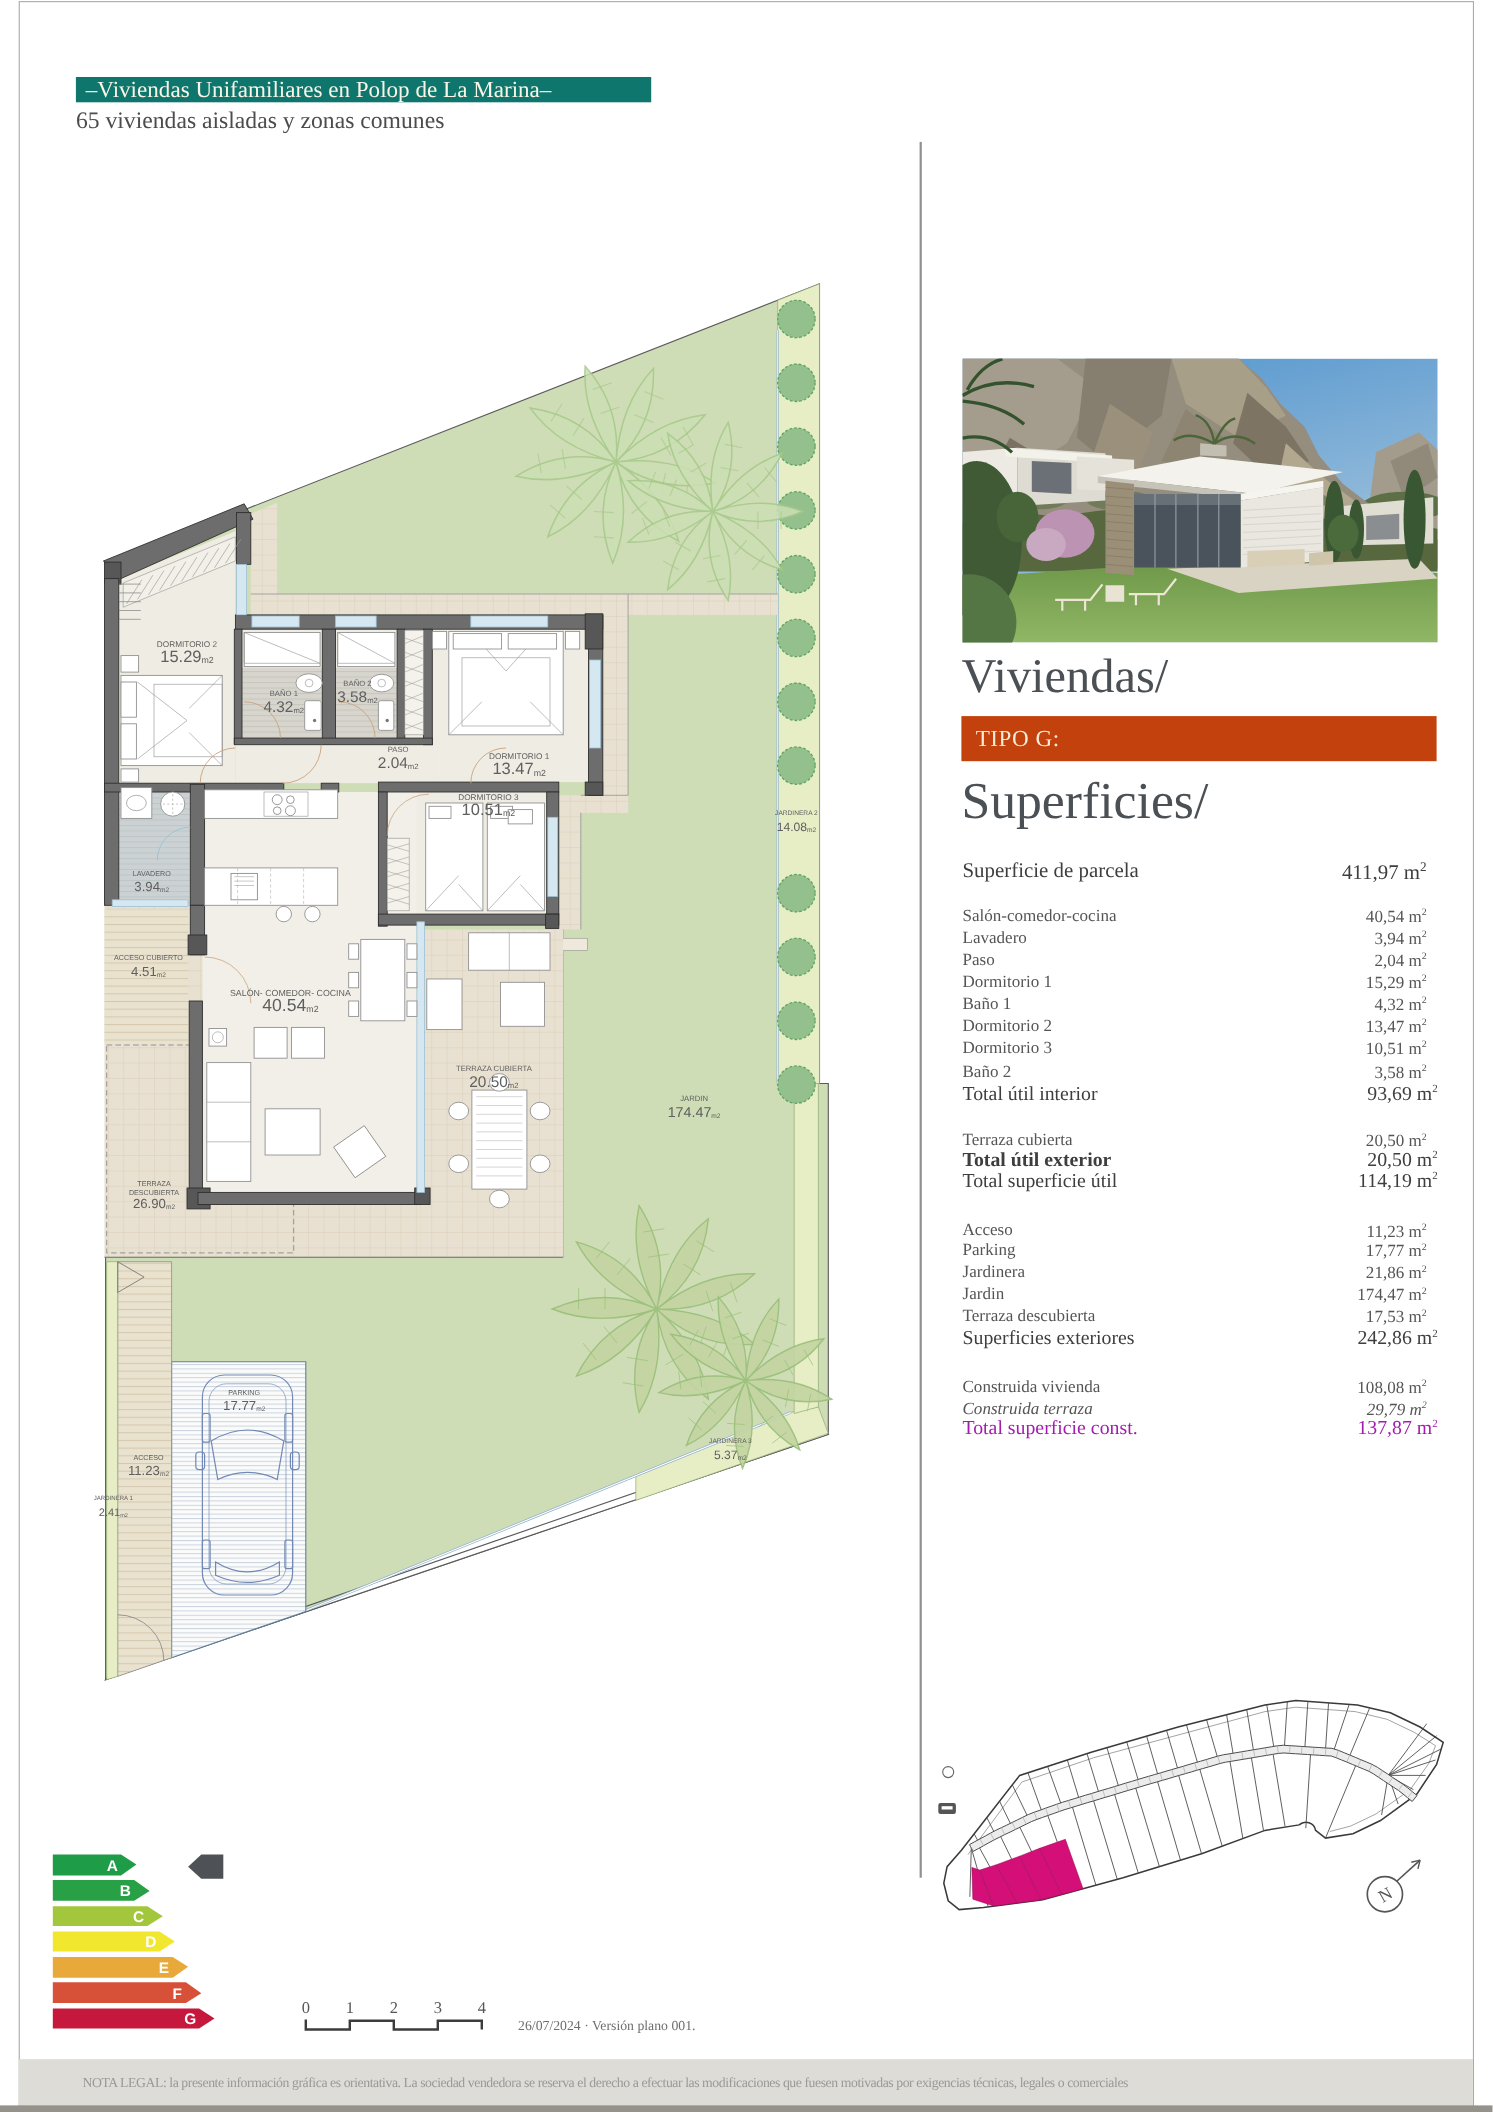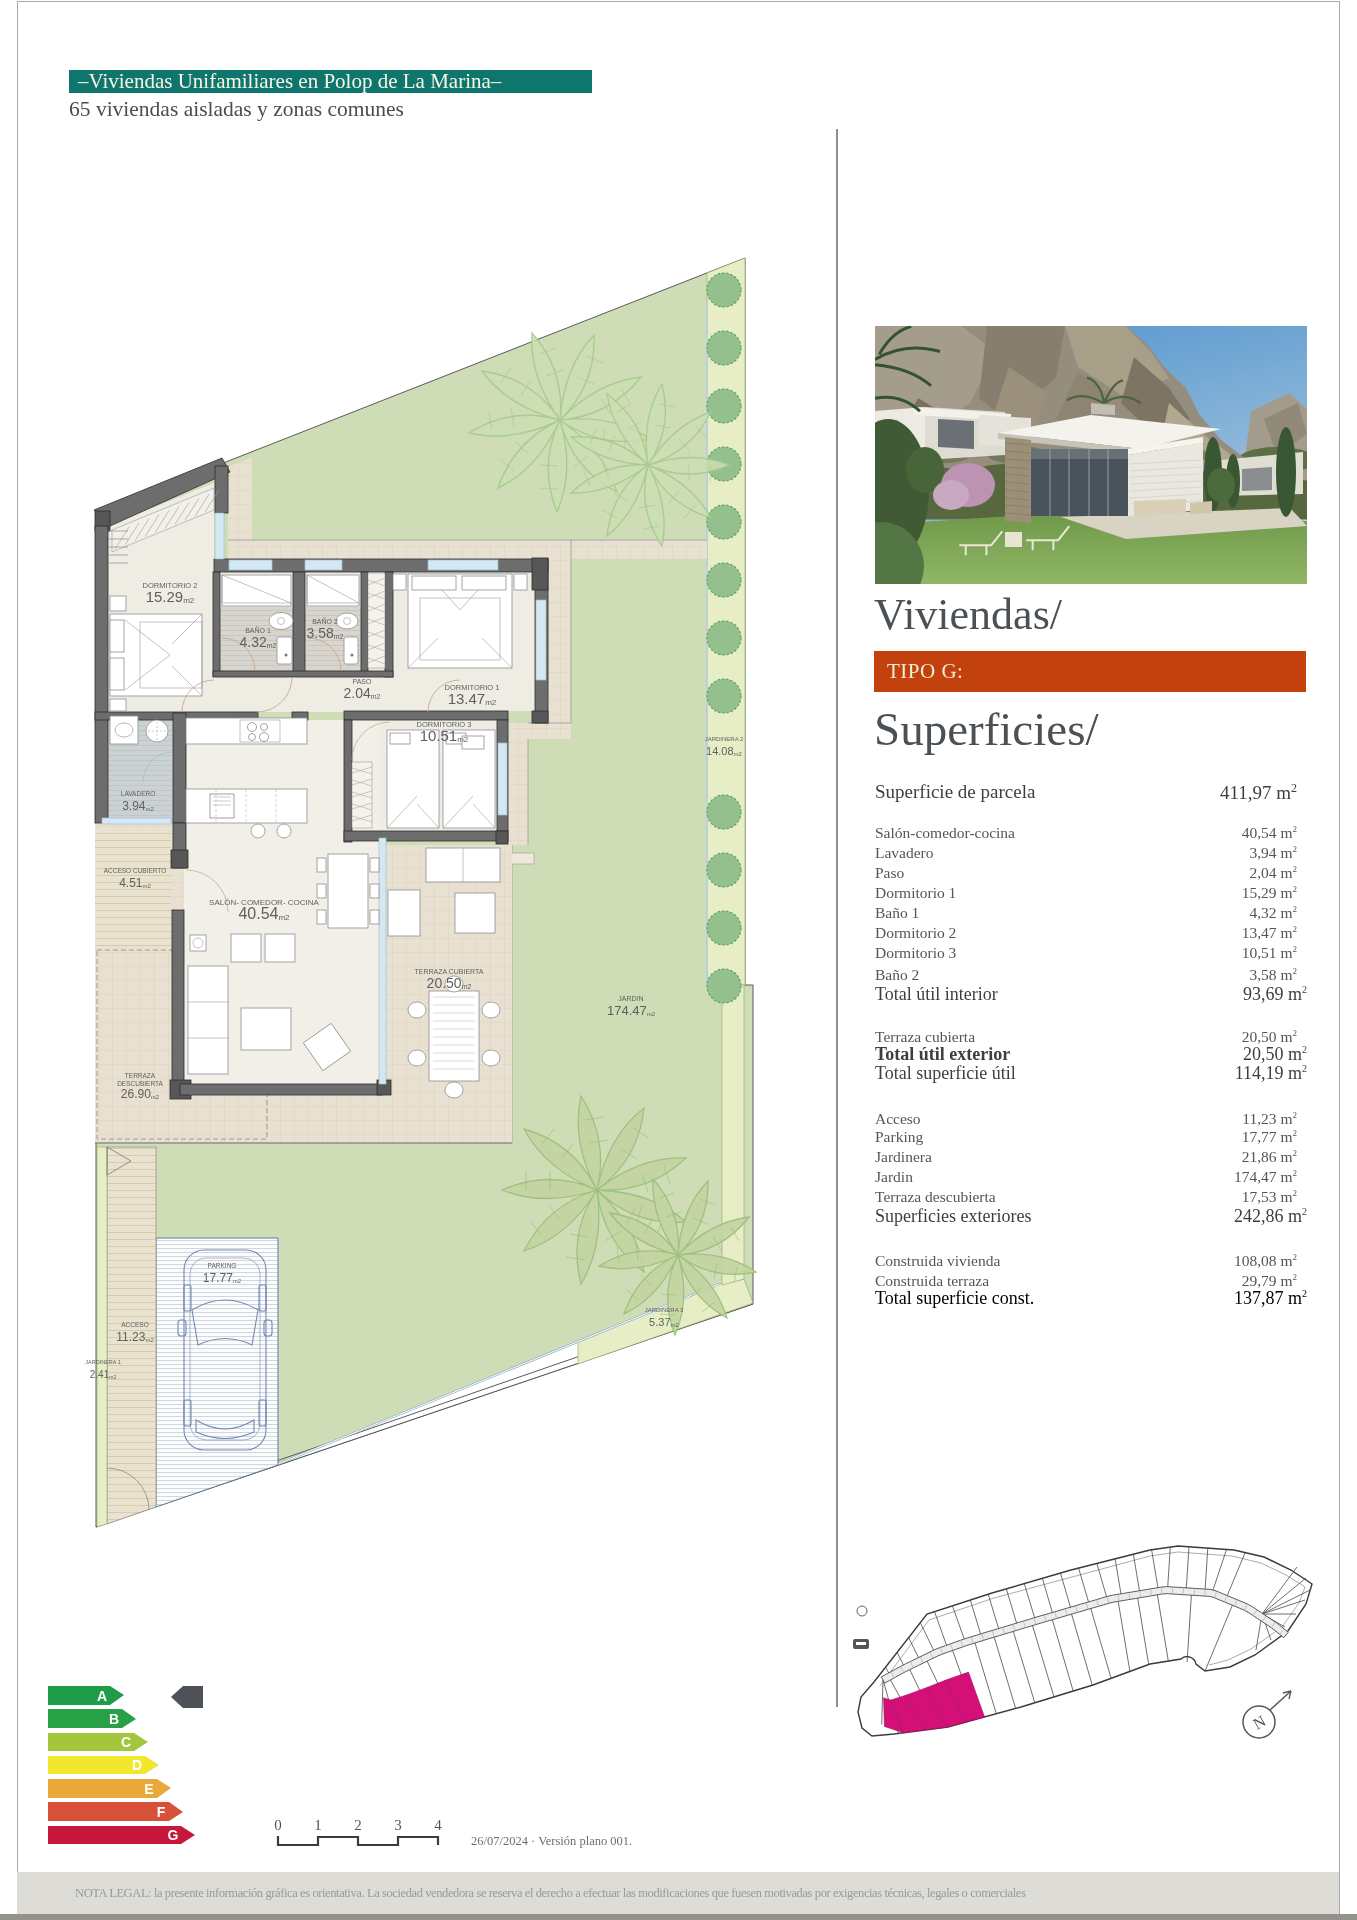--- a/index.html
+++ b/index.html
@@ -699,25 +699,25 @@
     <span style="float:right;">17,53 m<sup style="font-size:9px;">2</sup></span>
   </div>
 <div class="abs" style="left:875px;top:1206px;width:432px;color:#3e3e3e;font-size:18px;">
     <span style="float:left;">Superficies exteriores</span>
     <span style="float:right;">242,86 m<sup style="font-size:10px;">2</sup></span>
   </div>
 <div class="abs" style="left:875px;top:1252px;width:422px;color:#555555;font-size:15.5px;">
     <span style="float:left;">Construida vivienda</span>
     <span style="float:right;">108,08 m<sup style="font-size:9px;">2</sup></span>
   </div>
-<div class="abs" style="left:875px;top:1272px;width:422px;color:#555555;font-size:15.5px;">
+<div class="abs" style="left:875px;top:1272px;width:422px;color:#555555;font-size:15.5px;font-style:italic;">
     <span style="float:left;">Construida terraza</span>
     <span style="float:right;">29,79 m<sup style="font-size:9px;">2</sup></span>
   </div>
-<div class="abs" style="left:875px;top:1288px;width:432px;color:#000000;font-size:18px;">
+<div class="abs" style="left:875px;top:1288px;width:432px;color:#a21caf;font-size:18px;">
     <span style="float:left;">Total superficie const.</span>
     <span style="float:right;">137,87 m<sup style="font-size:10px;">2</sup></span>
   </div>
 
 <div class="abs" style="left:471px;top:1834px;color:#6e6e6e;font-size:12.5px;">26/07/2024 · Versión plano 001.</div>
 
 <div class="abs" style="left:17px;top:1872px;width:1322px;height:42px;background:#dddcd6;color:#999;font-size:12.5px;letter-spacing:-0.4px;line-height:42px;padding-left:58px;box-sizing:border-box;">NOTA LEGAL: la presente información gráfica es orientativa. La sociedad vendedora se reserva el derecho a efectuar las modificaciones que fuesen motivadas por exigencias técnicas, legales o comerciales</div>
 
 <div class="abs" style="left:0;top:1914px;width:1357px;height:6px;background:#94928b;"></div>
 

